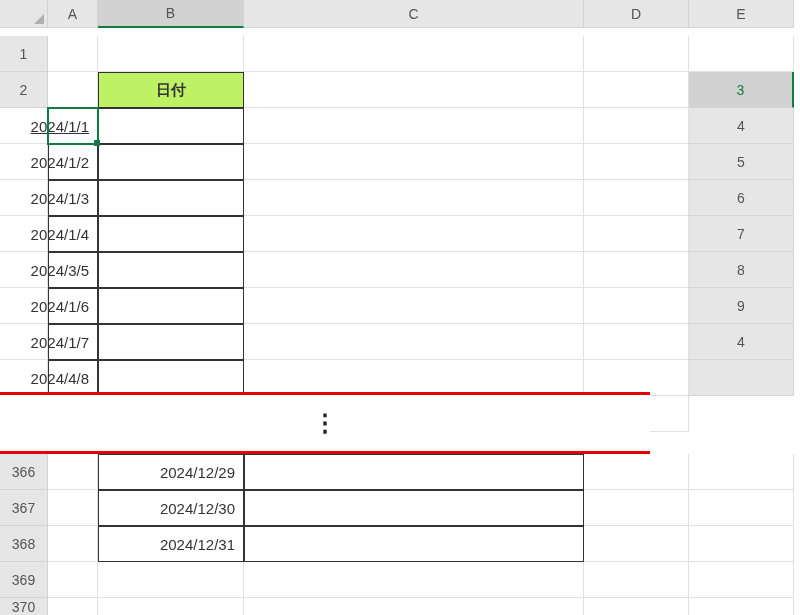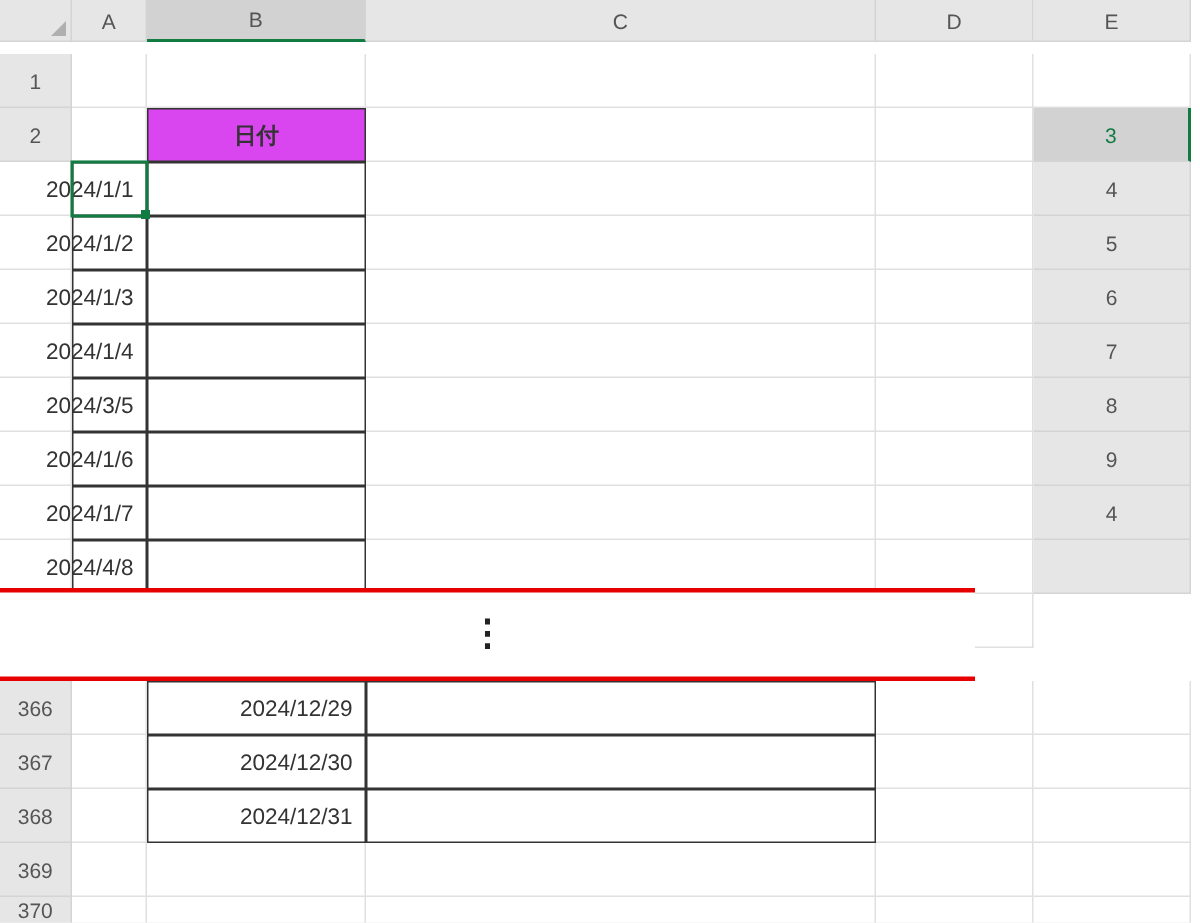--- a/index.html
+++ b/index.html
@@ -71,38 +71,39 @@
       color: #107c41;
     }
     .cell {
       border-right: 1px solid #e0e0e0;
       border-bottom: 1px solid #e0e0e0;
       display: flex;
       align-items: center;
       padding: 0 6px;
     }
     .cell.data-header {
-      background: #d946ef;
+      background: #bef264;
       border: 1px solid #333;
       font-weight: bold;
       justify-content: center;
     }
     .cell.data-cell {
       border: 1px solid #333;
       justify-content: flex-end;
       padding-right: 8px;
     }
     .cell.data-cell.schedule {
       justify-content: flex-start;
     }
     .cell.selected {
       outline: 2px solid #107c41;
       outline-offset: -1px;
       position: relative;
       z-index: 2;
+      text-decoration: underline;
     }
     .cell.selected::after {
       content: "";
       position: absolute;
       right: -3px;
       bottom: -3px;
       width: 6px;
       height: 6px;
       background: #107c41;
       z-index: 3;

